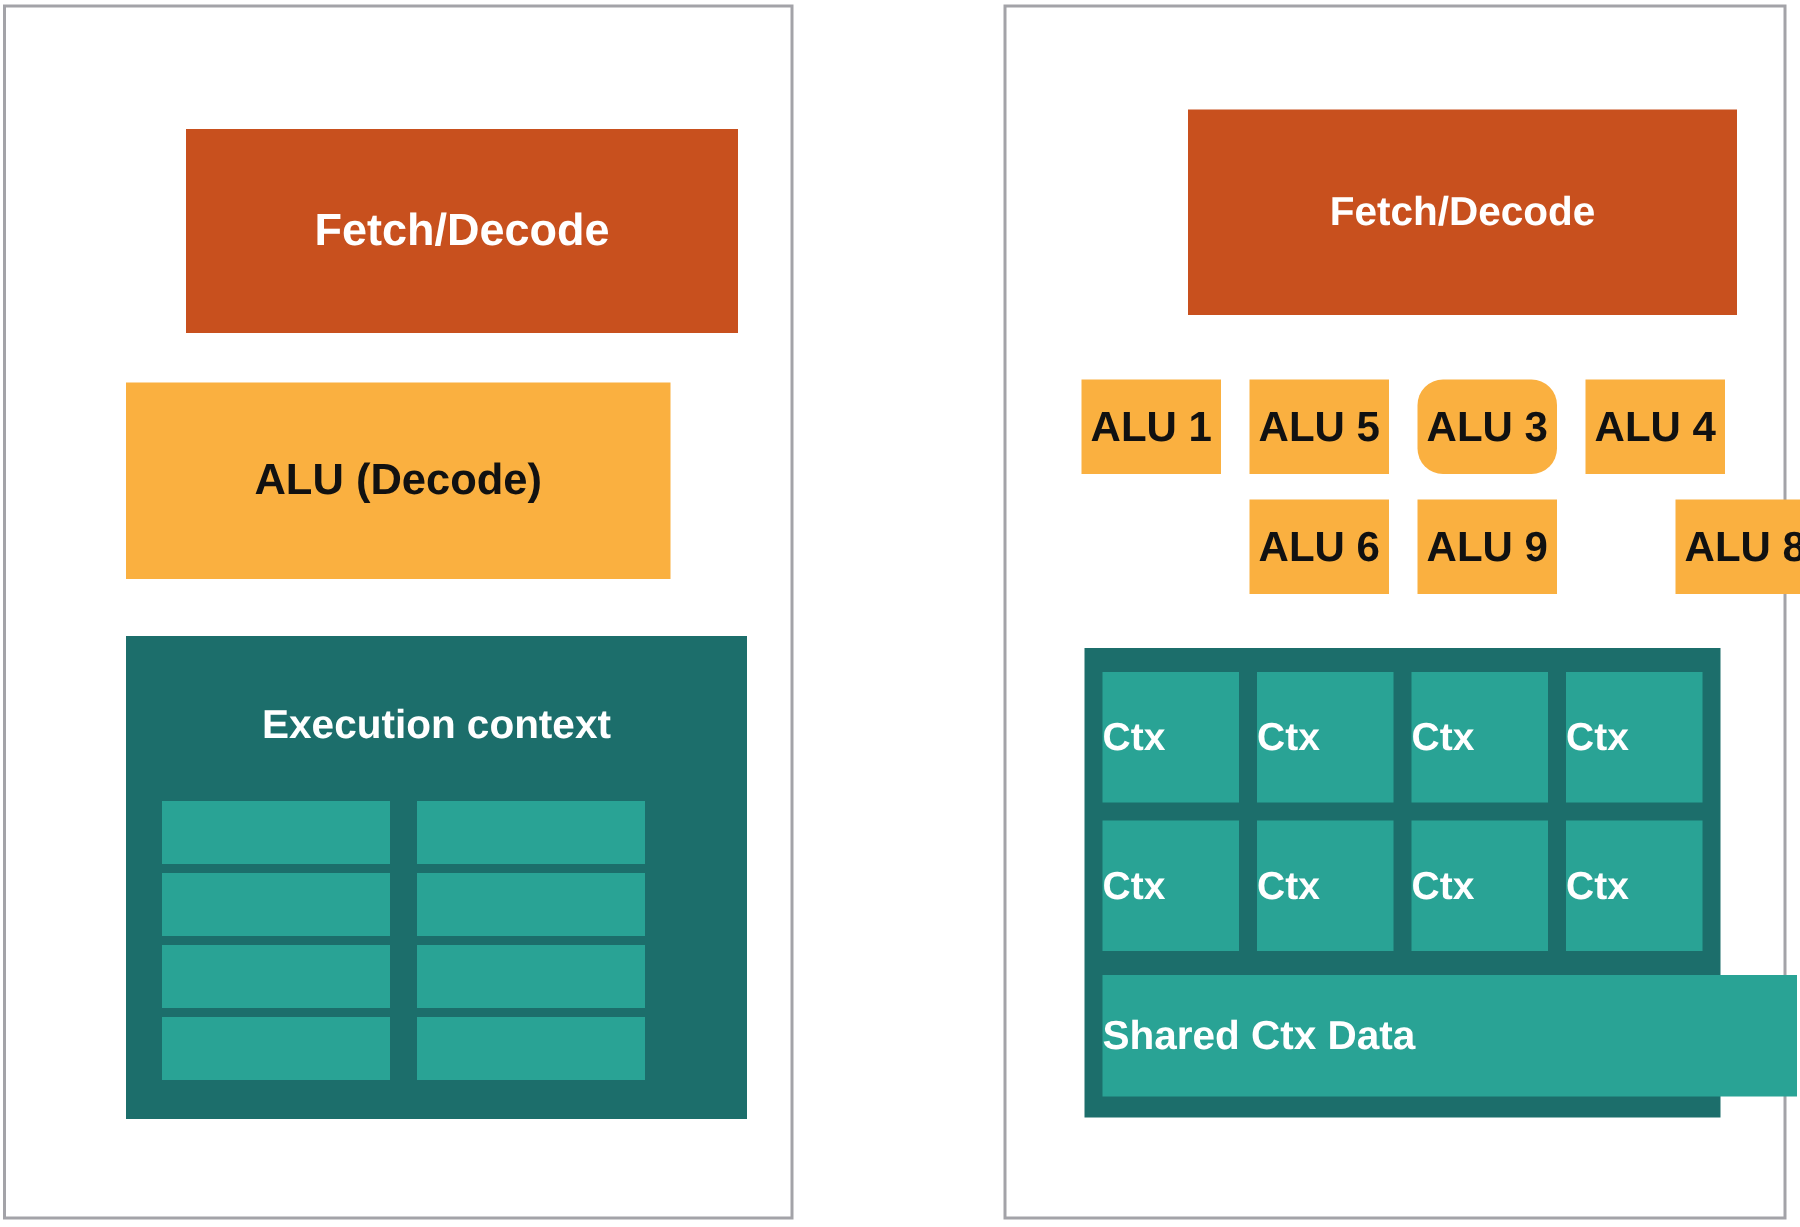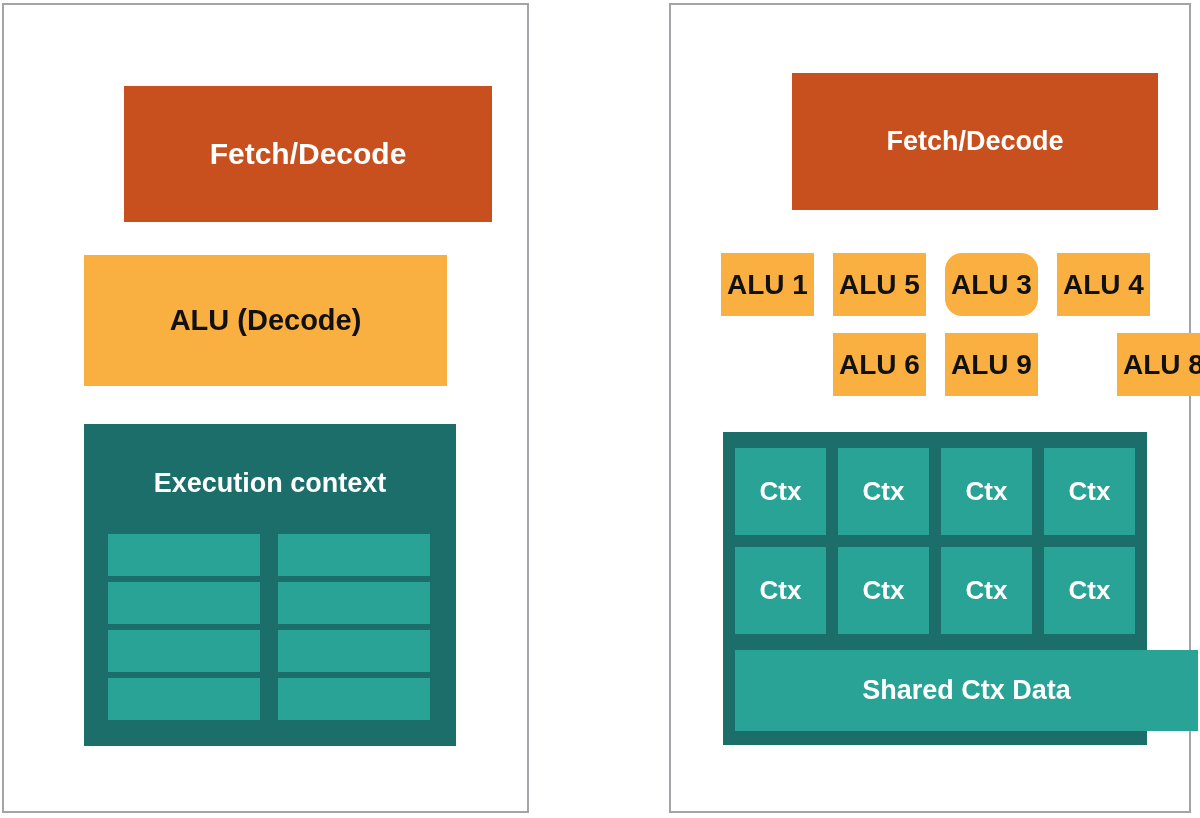--- a/index.html
+++ b/index.html
@@ -70,36 +70,36 @@
     font-weight: bold;
     white-space: nowrap;
   }
 
   .ctx-cell {
     position: absolute;
     background: #29a395;
     box-sizing: border-box;
     display: flex;
     align-items: center;
-    justify-content: center;
+    justify-content: flex-start;
     color: #ffffff;
     font-weight: bold;
   }
 
   
   #l-fetch {
     left: 84px;  top: 86px;  width: 368px; height: 136px;
     font-size: 30px;
   }
   #l-alu {
     left: 84px;  top: 255px; width: 363px; height: 131px;
     font-size: 29px;
   }
   #l-ctx-container {
-    left: 84px;  top: 424px; width: 372px; height: 322px;
+    left: 84px;  top: 424px; width: 414px; height: 322px;
   }
   #l-ctx-title {
     top: 44px;
     font-size: 27px;
   }
   .l-ctx-cell { width: 152px; height: 42px; }
 
   
   #r-fetch {
     left: 752px; top: 73px; width: 366px; height: 137px;

